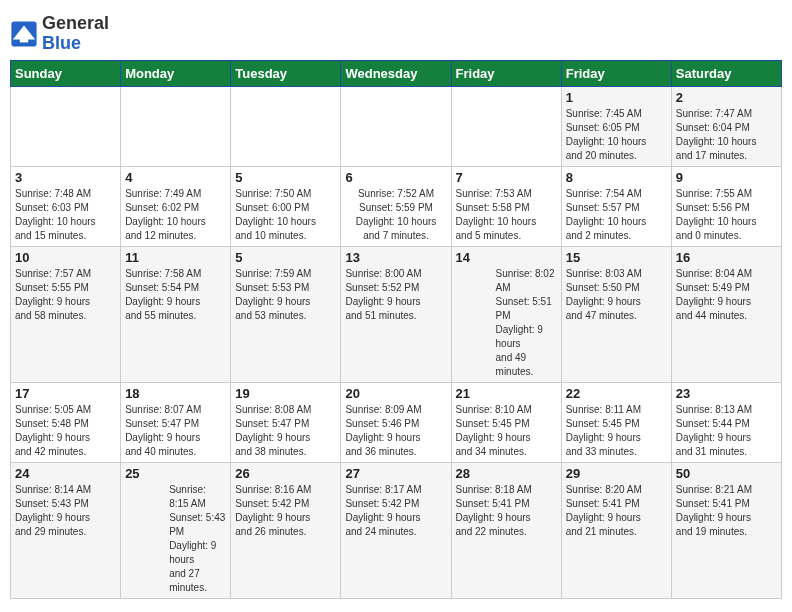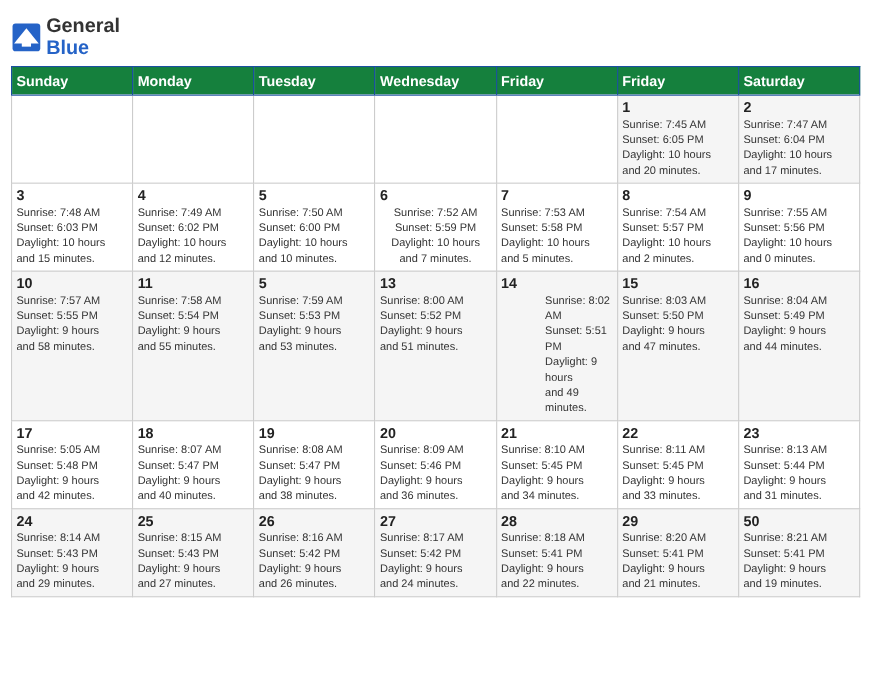--- a/index.html
+++ b/index.html
@@ -299,21 +299,21 @@
       <tr>
         <td>
           <span class="day-number">24</span>
           <div class="day-info" style="white-space: pre-line;">Sunrise: 8:14 AM
 Sunset: 5:43 PM
 Daylight: 9 hours
 and 29 minutes.</div>
         </td>
         <td>
           <span class="day-number">25</span>
-          <div class="day-info" style="white-space: pre-line;">Sunrise: 8:15 AM
+          <div class="day-info" style="white-space: pre-line; margin-left: 44px;">Sunrise: 8:15 AM
 Sunset: 5:43 PM
 Daylight: 9 hours
 and 27 minutes.</div>
         </td>
         <td>
           <span class="day-number">26</span>
           <div class="day-info" style="white-space: pre-line;">Sunrise: 8:16 AM
 Sunset: 5:42 PM
 Daylight: 9 hours
 and 26 minutes.</div>

